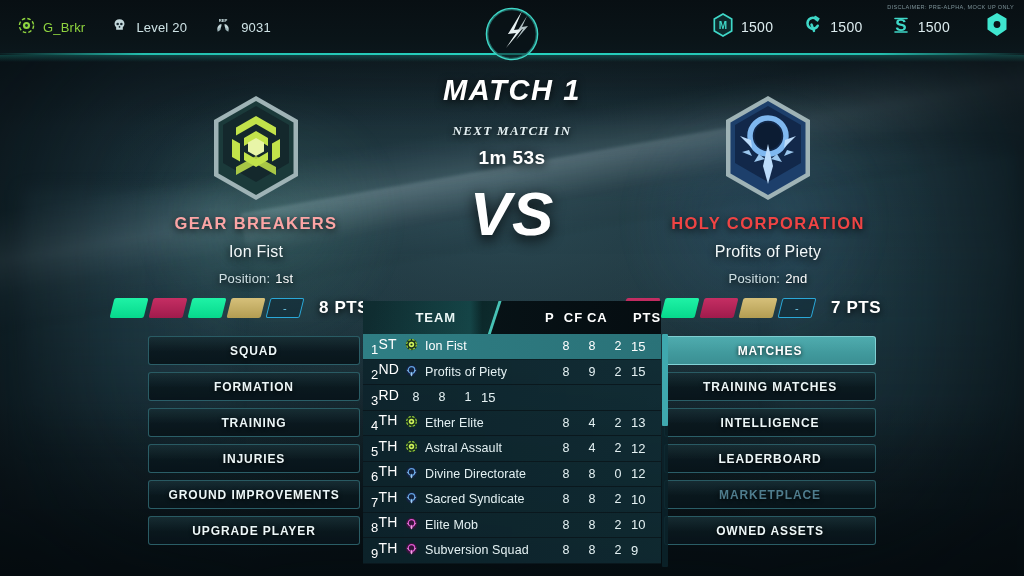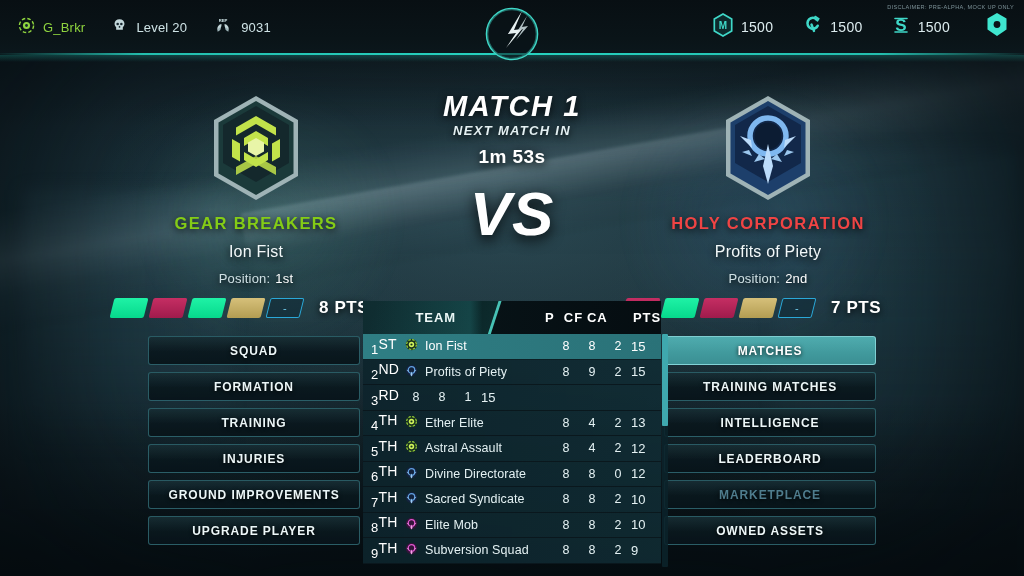--- a/index.html
+++ b/index.html
@@ -120,33 +120,34 @@
   }
 
   
   .center-emblem {
     position: absolute; left: 50%; top: -4px; transform: translateX(-50%);
     width: 74px; height: 74px; z-index: 25;
   }
 
   
   .match-head {
-    position: absolute; left: 50%; top: 90px; transform: translateX(-50%);
+    position: absolute; left: 50%; top: 74px; transform: translateX(-50%);
     width: 320px; text-align: center; z-index: 10;
   }
   .match-title {
     font-size: 29px; font-weight: bold; font-style: italic;
     letter-spacing: 1.6px; color: #ffffff;
     text-shadow: 0 2px 8px rgba(0,0,0,0.85);
   }
   .match-sub {
-    margin-top: 0;
+    margin-top: 16px;
     font-size: 13px; font-weight: bold; font-style: italic;
     letter-spacing: 1.3px; color: #e4f0f2;
     text-shadow: 0 2px 6px rgba(0,0,0,0.85);
+    font-family: Liberation Serif, serif;
   }
   .match-timer {
     margin-top: 8px;
     font-size: 19px; font-weight: bold; color: #ffffff;
     letter-spacing: 0.4px;
     text-shadow: 0 2px 8px rgba(0,0,0,0.9);
   }
   .vs {
     position: absolute; left: 50%; top: 178px; transform: translateX(-50%);
     font-size: 62px; font-weight: bold; font-style: italic; color: #ffffff;
@@ -159,21 +160,21 @@
   .team.left { left: 106px; }
   .team.right { right: 106px; }
 
   .crest { width: 100px; height: 112px; margin: 0 auto; position: relative; }
 
   .team-name {
     margin-top: 10px; font-size: 16.5px; font-weight: bold;
     letter-spacing: 1.4px;
     text-shadow: 0 2px 7px rgba(0,0,0,0.85);
   }
-  .team-name.green { color: #84cc16; }
+  .team-name.green { color: #fca5a5; }
   .team-name.blue  { color: #ef4444; }
 
   .club-name {
     margin-top: 10px; font-size: 16px; color: #f2f8f9; letter-spacing: 0.2px;
     text-shadow: 0 2px 7px rgba(0,0,0,0.85);
   }
   .position-row {
     margin-top: 10px; font-size: 13px; color: #cfe0e4; letter-spacing: 0.2px;
     text-shadow: 0 2px 6px rgba(0,0,0,0.85);
   }

